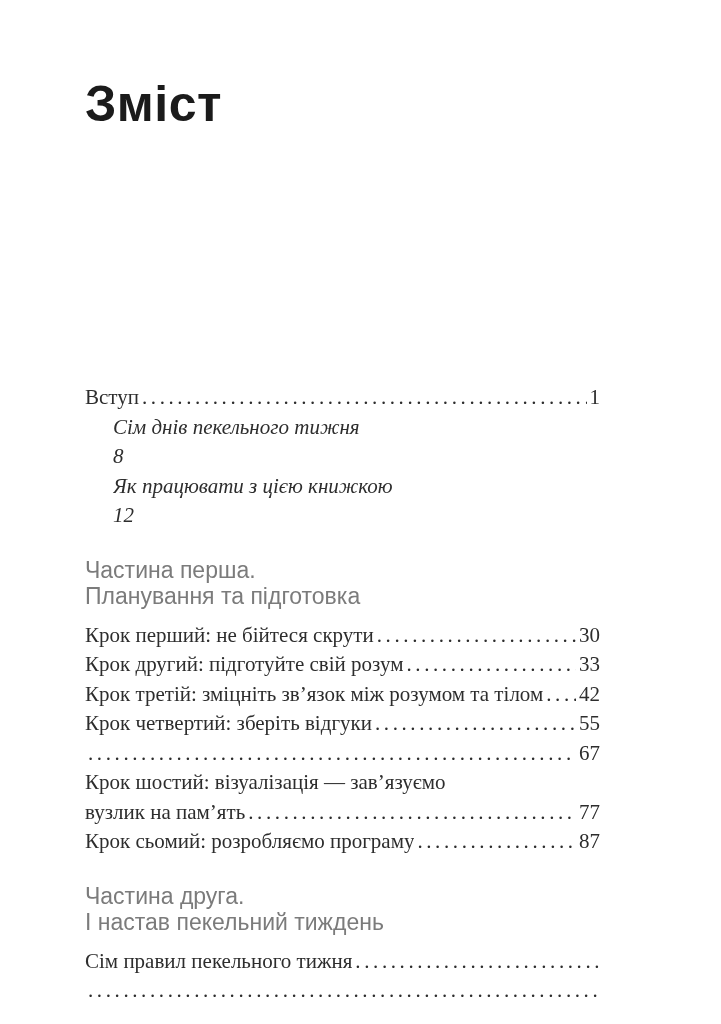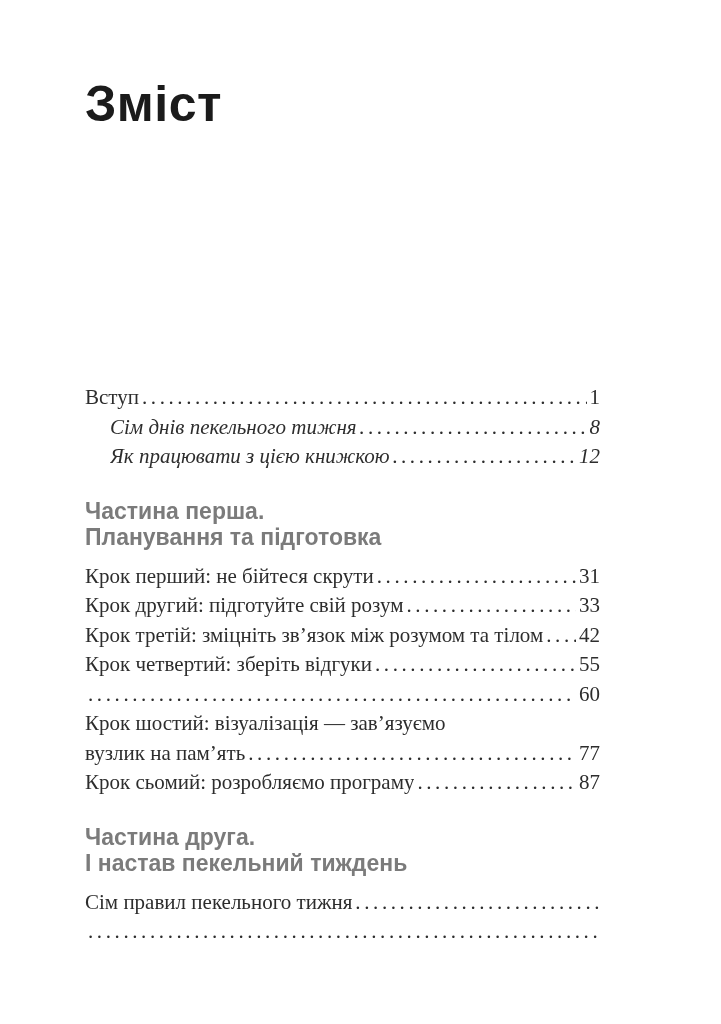--- a/index.html
+++ b/index.html
@@ -32,39 +32,39 @@
     margin-top: 253px;
     width: 515px;
   }
   .toc-row {
     display: flex;
     align-items: baseline;
     font-size: 21px;
     line-height: 29.5px;
     white-space: nowrap;
   }
-  .toc-row.indent { padding-left: 25px; }
+  .toc-row.indent { padding-left: 25px; flex-direction: column; }
   .toc-row.italic { font-style: italic; }
   .toc-label { flex-shrink: 1; overflow: hidden; }
   .toc-dots {
     flex: 1 1 0;
     min-width: 0;
     overflow: hidden;
     white-space: nowrap;
     letter-spacing: 3.6px;
     margin-left: 3px;
     color: var(--text-color);
   }
   .toc-page {
     margin-left: 3px;
     text-align: right;
   }
   .section-heading {
     font-family: "Liberation Sans", sans-serif;
-    font-weight: bold;
+    font-weight: normal;
     font-size: 23px;
     line-height: 26.5px;
     color: var(--heading-color);
     margin-top: 26px;
     margin-bottom: 11px;
   }
   .section-entries { margin-bottom: 9px; }
   .intro-block { }
 </style>
 </head>
@@ -92,40 +92,40 @@
       </div>
     <div>
         <div class="section-heading">
           <div>Частина перша.</div>
           <div>Планування та підготовка</div>
         </div>
         <div class="section-entries">
           <div class="toc-row">
             <span class="toc-label">Крок перший: не бійтеся скрути</span>
             <span class="toc-dots">..........................................................................................</span>
-            <span class="toc-page">31</span>
+            <span class="toc-page">30</span>
           </div>
           <div class="toc-row">
             <span class="toc-label">Крок другий: підготуйте свій розум</span>
             <span class="toc-dots">..........................................................................................</span>
             <span class="toc-page">33</span>
           </div>
           <div class="toc-row">
             <span class="toc-label">Крок третій: зміцніть зв’язок між розумом та тілом</span>
             <span class="toc-dots">..........................................................................................</span>
             <span class="toc-page">42</span>
           </div>
           <div class="toc-row">
             <span class="toc-label">Крок четвертий: зберіть відгуки</span>
             <span class="toc-dots">..........................................................................................</span>
             <span class="toc-page">55</span>
           </div>
           <div class="toc-row">
             <span class="toc-dots">..........................................................................................</span>
-            <span class="toc-page">60</span>
+            <span class="toc-page">67</span>
           </div>
           <div class="toc-row">
             <span class="toc-label">Крок шостий: візуалізація — зав’язуємо</span>
           </div>
           <div class="toc-row">
             <span class="toc-label">вузлик на пам’ять</span>
             <span class="toc-dots">..........................................................................................</span>
             <span class="toc-page">77</span>
           </div>
           <div class="toc-row">

